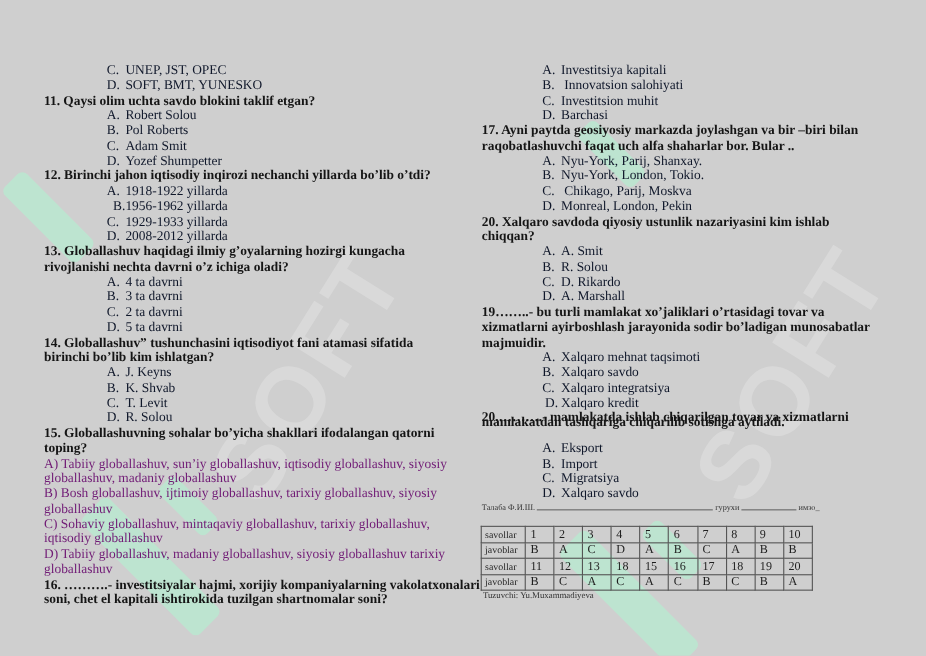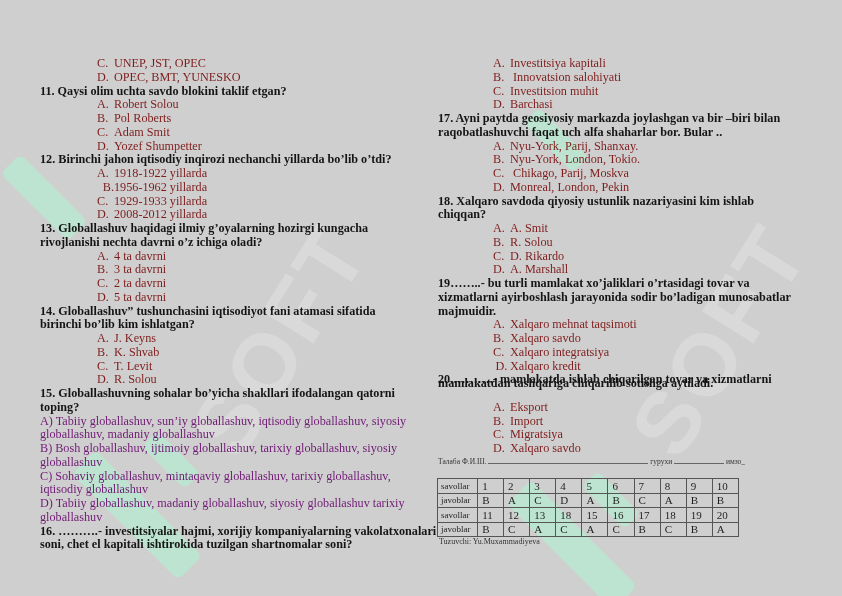--- a/index.html
+++ b/index.html
@@ -34,21 +34,21 @@
     .col-left { left: 40px; width: 378px; }
     .col-right { left: 438px; width: 380px; }
 
     .line {
       position: absolute;
       font-size: 12.2px;
       line-height: 14px;
       white-space: nowrap;
     }
     .q { font-weight: bold; color: #151515; }
-    .opt { color: #7f1d1d; }
+    .opt { color: #0f172a; }
     .opt .ltr { display: inline-block; width: 17px; }
     .ans { color: #701a75; }
 
     .sign-line {
       position: absolute;
       left: 438px; top: 457px;
       font-size: 7.5px;
       color: #333;
       white-space: nowrap;
       z-index: 1;
@@ -98,21 +98,21 @@
   <div class="wm-shape" style="left:30px;top:150px;width:28px;height:95px;"></div>
   <div class="wm-shape" style="left:120px;top:440px;width:34px;height:150px;"></div>
   <div class="wm-shape" style="left:160px;top:430px;width:22px;height:60px;"></div>
   <div class="wm-shape" style="left:545px;top:105px;width:22px;height:70px;"></div>
   <div class="wm-shape" style="left:555px;top:470px;width:34px;height:150px;"></div>
   <div class="wm-shape" style="left:600px;top:470px;width:22px;height:60px;"></div>
 </div>
 
 <div class="col col-left" id="left-col">
     <div class="line opt" style="top: 56px; left: 57px;"><span class="ltr">C.</span><span>UNEP, JST, OPEC</span></div>
-    <div class="line opt" style="top: 69.75px; left: 57px;"><span class="ltr">D.</span><span>OPEC, BMT, YUNESKO</span></div>
+    <div class="line opt" style="top: 69.75px; left: 57px;"><span class="ltr">D.</span><span>SOFT, BMT, YUNESKO</span></div>
     <div class="line q" style="top: 83.5px; left: 0px;">11. Qaysi olim uchta savdo blokini taklif etgan?</div>
     <div class="line opt" style="top: 97.25px; left: 57px;"><span class="ltr">A.</span><span>Robert Solou</span></div>
     <div class="line opt" style="top: 111px; left: 57px;"><span class="ltr">B.</span><span>Pol Roberts</span></div>
     <div class="line opt" style="top: 124.75px; left: 57px;"><span class="ltr">C.</span><span>Adam Smit</span></div>
     <div class="line opt" style="top: 138.5px; left: 57px;"><span class="ltr">D.</span><span>Yozef Shumpetter</span></div>
     <div class="line q" style="top: 152.25px; left: 0px;">12. Birinchi jahon iqtisodiy inqirozi nechanchi yillarda bo’lib o’tdi?</div>
     <div class="line opt" style="top: 166px; left: 57px;"><span class="ltr">A.</span><span>1918-1922 yillarda</span></div>
     <div class="line opt" style="top: 179.75px; left: 57px; text-align: right;"><span class="ltr">B.</span><span>1956-1962 yillarda</span></div>
     <div class="line opt" style="top: 193.5px; left: 57px;"><span class="ltr">C.</span><span>1929-1933 yillarda</span></div>
     <div class="line opt" style="top: 207.25px; left: 57px;"><span class="ltr">D.</span><span>2008-2012 yillarda</span></div>
@@ -146,21 +146,21 @@
     <div class="line opt" style="top: 56px; left: 55px;"><span class="ltr">A.</span><span>Investitsiya kapitali</span></div>
     <div class="line opt" style="top: 69.75px; left: 55px;"><span class="ltr">B.</span><span> Innovatsion salohiyati</span></div>
     <div class="line opt" style="top: 83.5px; left: 55px;"><span class="ltr">C.</span><span>Investitsion muhit</span></div>
     <div class="line opt" style="top: 97.25px; left: 55px;"><span class="ltr">D.</span><span>Barchasi</span></div>
     <div class="line q" style="top: 111px; left: 0px;">17. Ayni paytda geosiyosiy markazda joylashgan va bir –biri bilan</div>
     <div class="line q" style="top: 124.75px; left: 0px;">raqobatlashuvchi faqat uch alfa shaharlar bor. Bular ..</div>
     <div class="line opt" style="top: 138.5px; left: 55px;"><span class="ltr">A.</span><span>Nyu-York, Parij, Shanxay.</span></div>
     <div class="line opt" style="top: 152.25px; left: 55px;"><span class="ltr">B.</span><span>Nyu-York, London, Tokio.</span></div>
     <div class="line opt" style="top: 166px; left: 55px;"><span class="ltr">C.</span><span> Chikago, Parij, Moskva</span></div>
     <div class="line opt" style="top: 179.75px; left: 55px;"><span class="ltr">D.</span><span>Monreal, London, Pekin</span></div>
-    <div class="line q" style="top: 193.5px; left: 0px;">18. Xalqaro savdoda qiyosiy ustunlik nazariyasini kim ishlab</div>
+    <div class="line q" style="top: 193.5px; left: 0px;">20. Xalqaro savdoda qiyosiy ustunlik nazariyasini kim ishlab</div>
     <div class="line q" style="top: 207.25px; left: 0px;">chiqqan?</div>
     <div class="line opt" style="top: 221px; left: 55px;"><span class="ltr">A.</span><span>A. Smit</span></div>
     <div class="line opt" style="top: 234.75px; left: 55px;"><span class="ltr">B.</span><span>R. Solou</span></div>
     <div class="line opt" style="top: 248.5px; left: 55px;"><span class="ltr">C.</span><span>D. Rikardo</span></div>
     <div class="line opt" style="top: 262.25px; left: 55px;"><span class="ltr">D.</span><span>A. Marshall</span></div>
     <div class="line q" style="top: 276px; left: 0px;">19……..- bu turli mamlakat xo’jaliklari o’rtasidagi tovar va</div>
     <div class="line q" style="top: 289.75px; left: 0px;">xizmatlarni ayirboshlash jarayonida sodir bo’ladigan munosabatlar</div>
     <div class="line q" style="top: 303.5px; left: 0px;">majmuidir.</div>
     <div class="line opt" style="top: 317.25px; left: 55px;"><span class="ltr">A.</span><span>Xalqaro mehnat taqsimoti</span></div>
     <div class="line opt" style="top: 331px; left: 55px;"><span class="ltr">B.</span><span>Xalqaro savdo</span></div>

